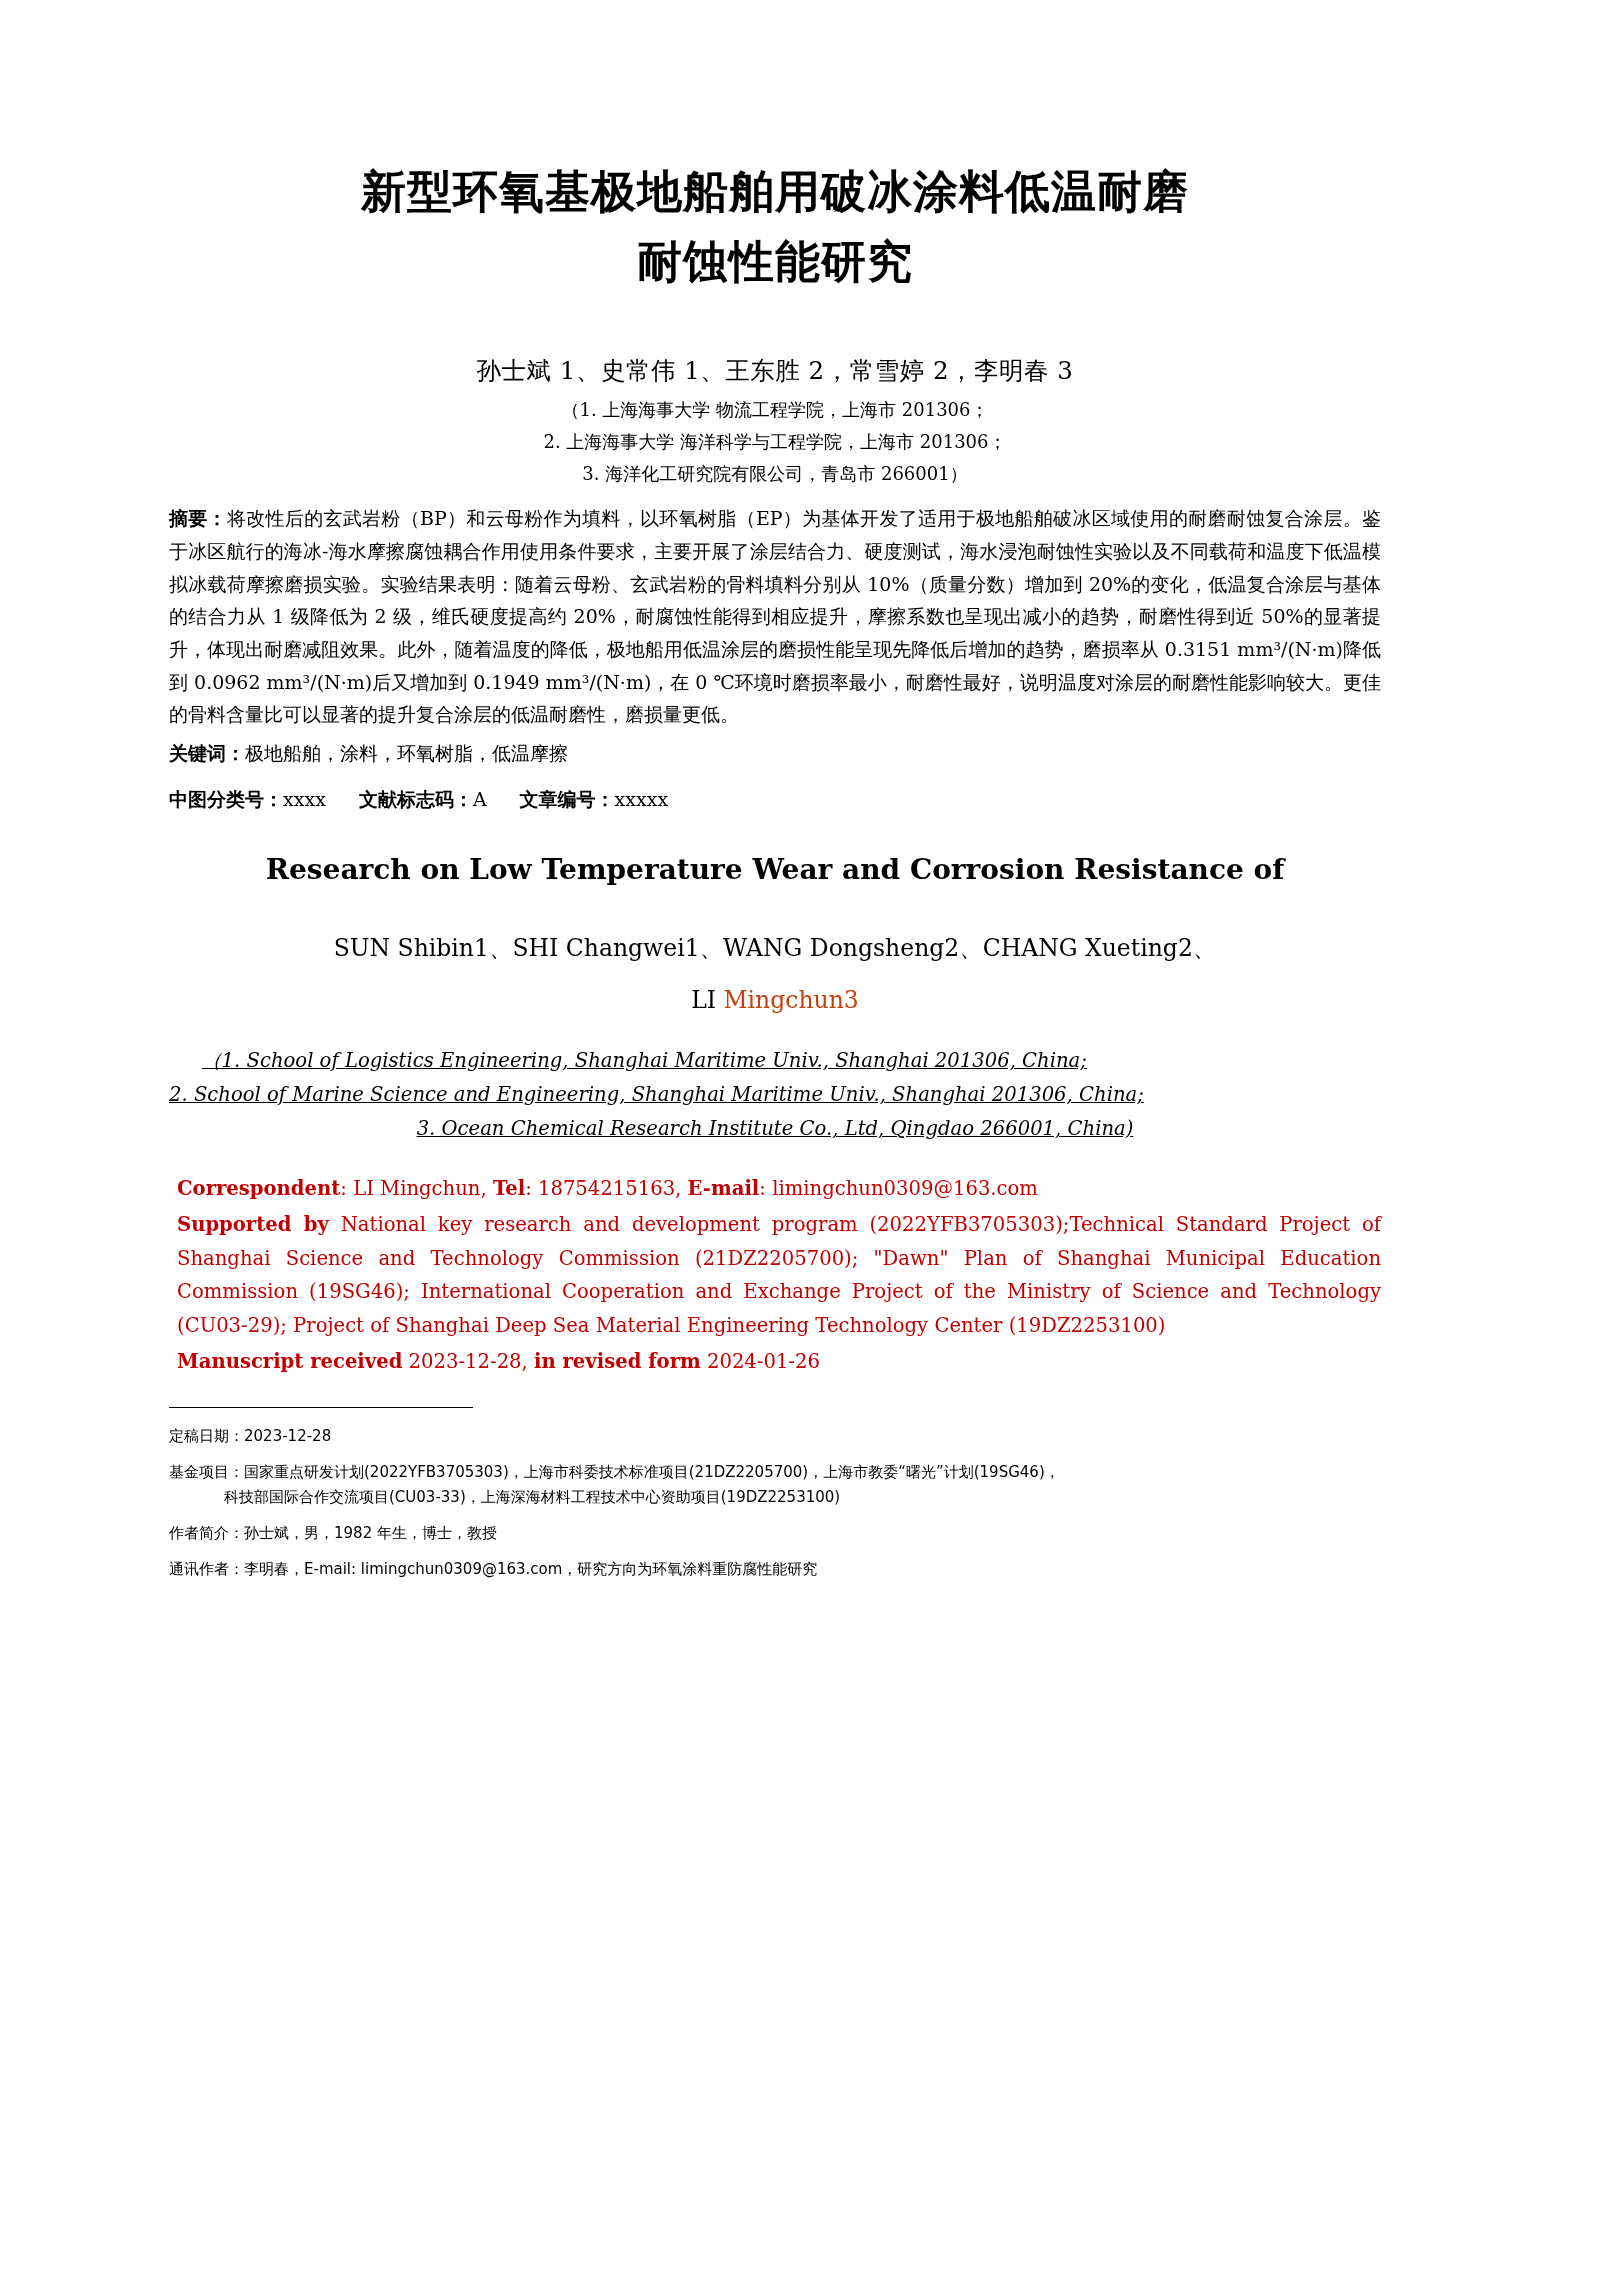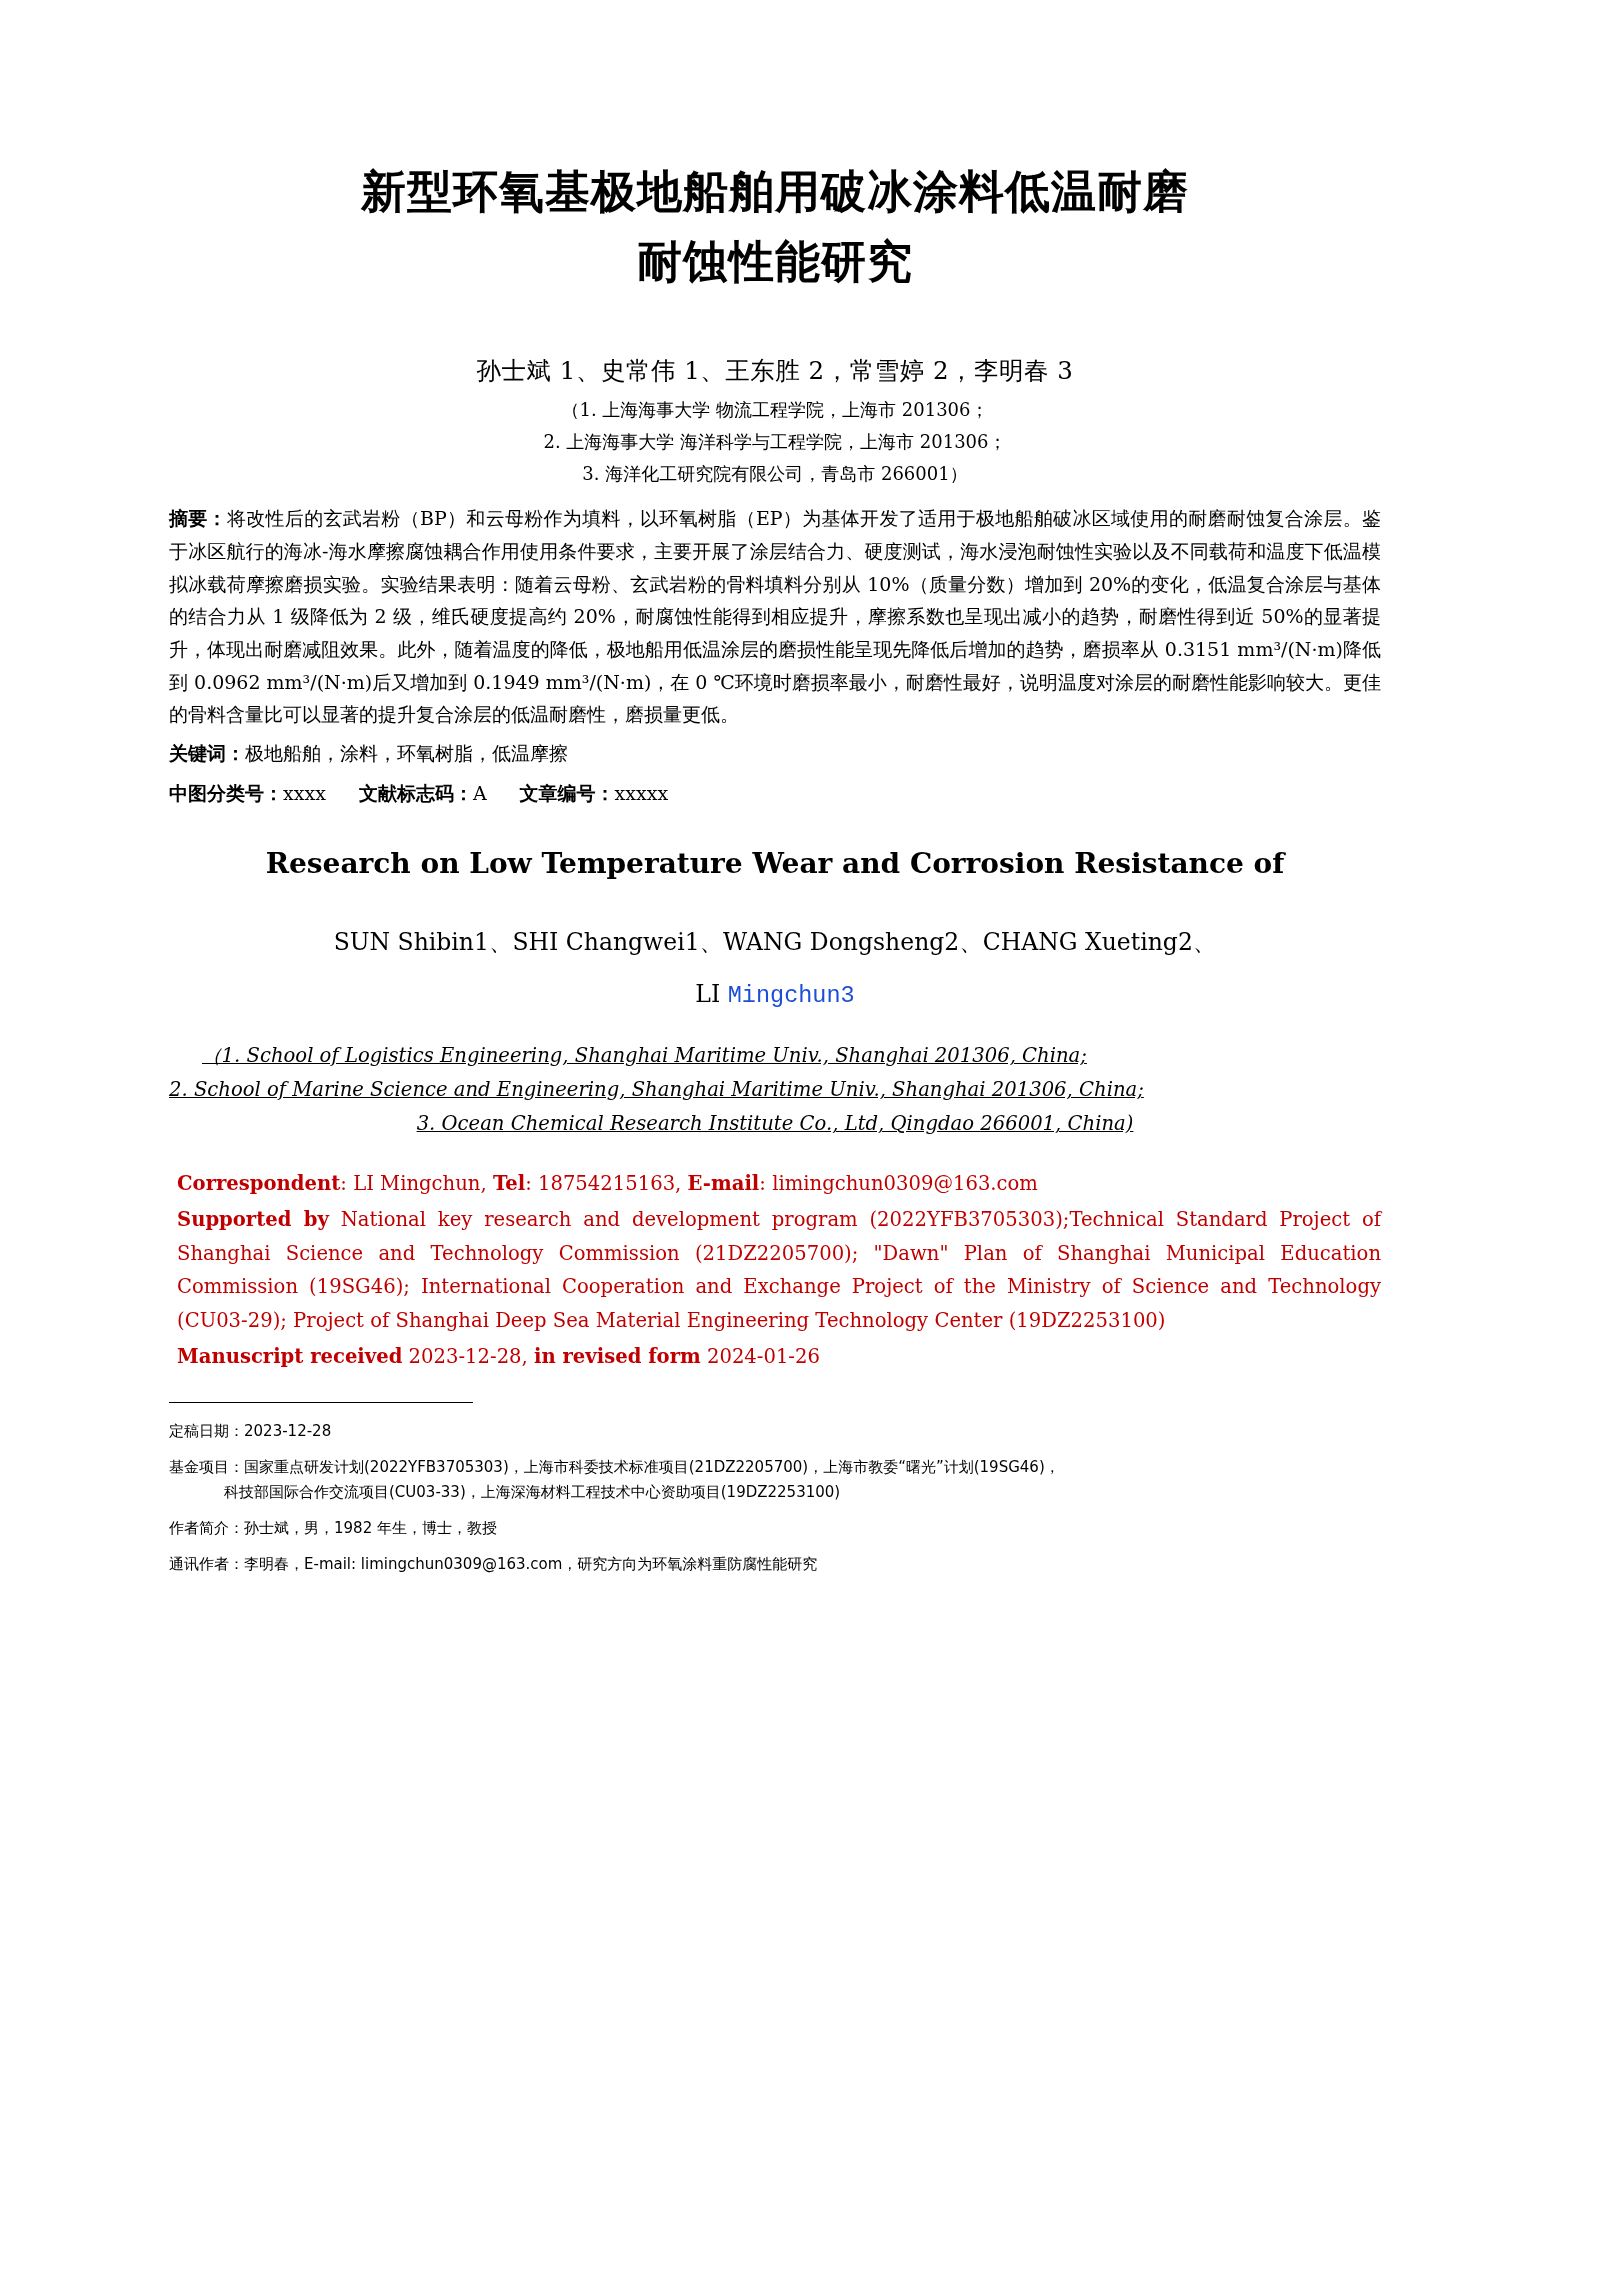--- a/index.html
+++ b/index.html
@@ -53,21 +53,21 @@
   .lbl {
     font-family: "DejaVu Sans", "Liberation Sans", sans-serif;
     font-weight: bold;
   }
   .kw {
     margin-top: 5.9px;
     font-size: 19px;
     line-height: 1.7;
   }
   .clc {
-    margin-top: 8px;
+    margin-top: 14px;
     font-size: 19px;
     line-height: 1.7;
   }
   .clc .gap { display: inline-block; width: 33px; }
 
   .en-title {
     font-family: "DejaVu Serif", "Liberation Serif", serif;
     font-weight: bold;
     font-size: 28px;
     line-height: 2.1;
@@ -75,21 +75,21 @@
     margin-top: 25.5px;
   }
   .en-title .l2 { display: block; }
 
   .authors-en {
     text-align: center;
     font-size: 23.5px;
     line-height: 2.2;
     margin-top: 13.7px;
   }
-  .hl { color: #1d4ed8; font-family: Liberation Mono, monospace; }
+  .hl { color: #c2410c; }
 
   .affil-en {
     font-size: 19.6px;
     font-style: italic;
     line-height: 1.75;
     margin-top: 17.6px;
     text-align: justify;
     text-decoration: underline;
   }
   .affil-en .center { text-align: center; display: block; }

